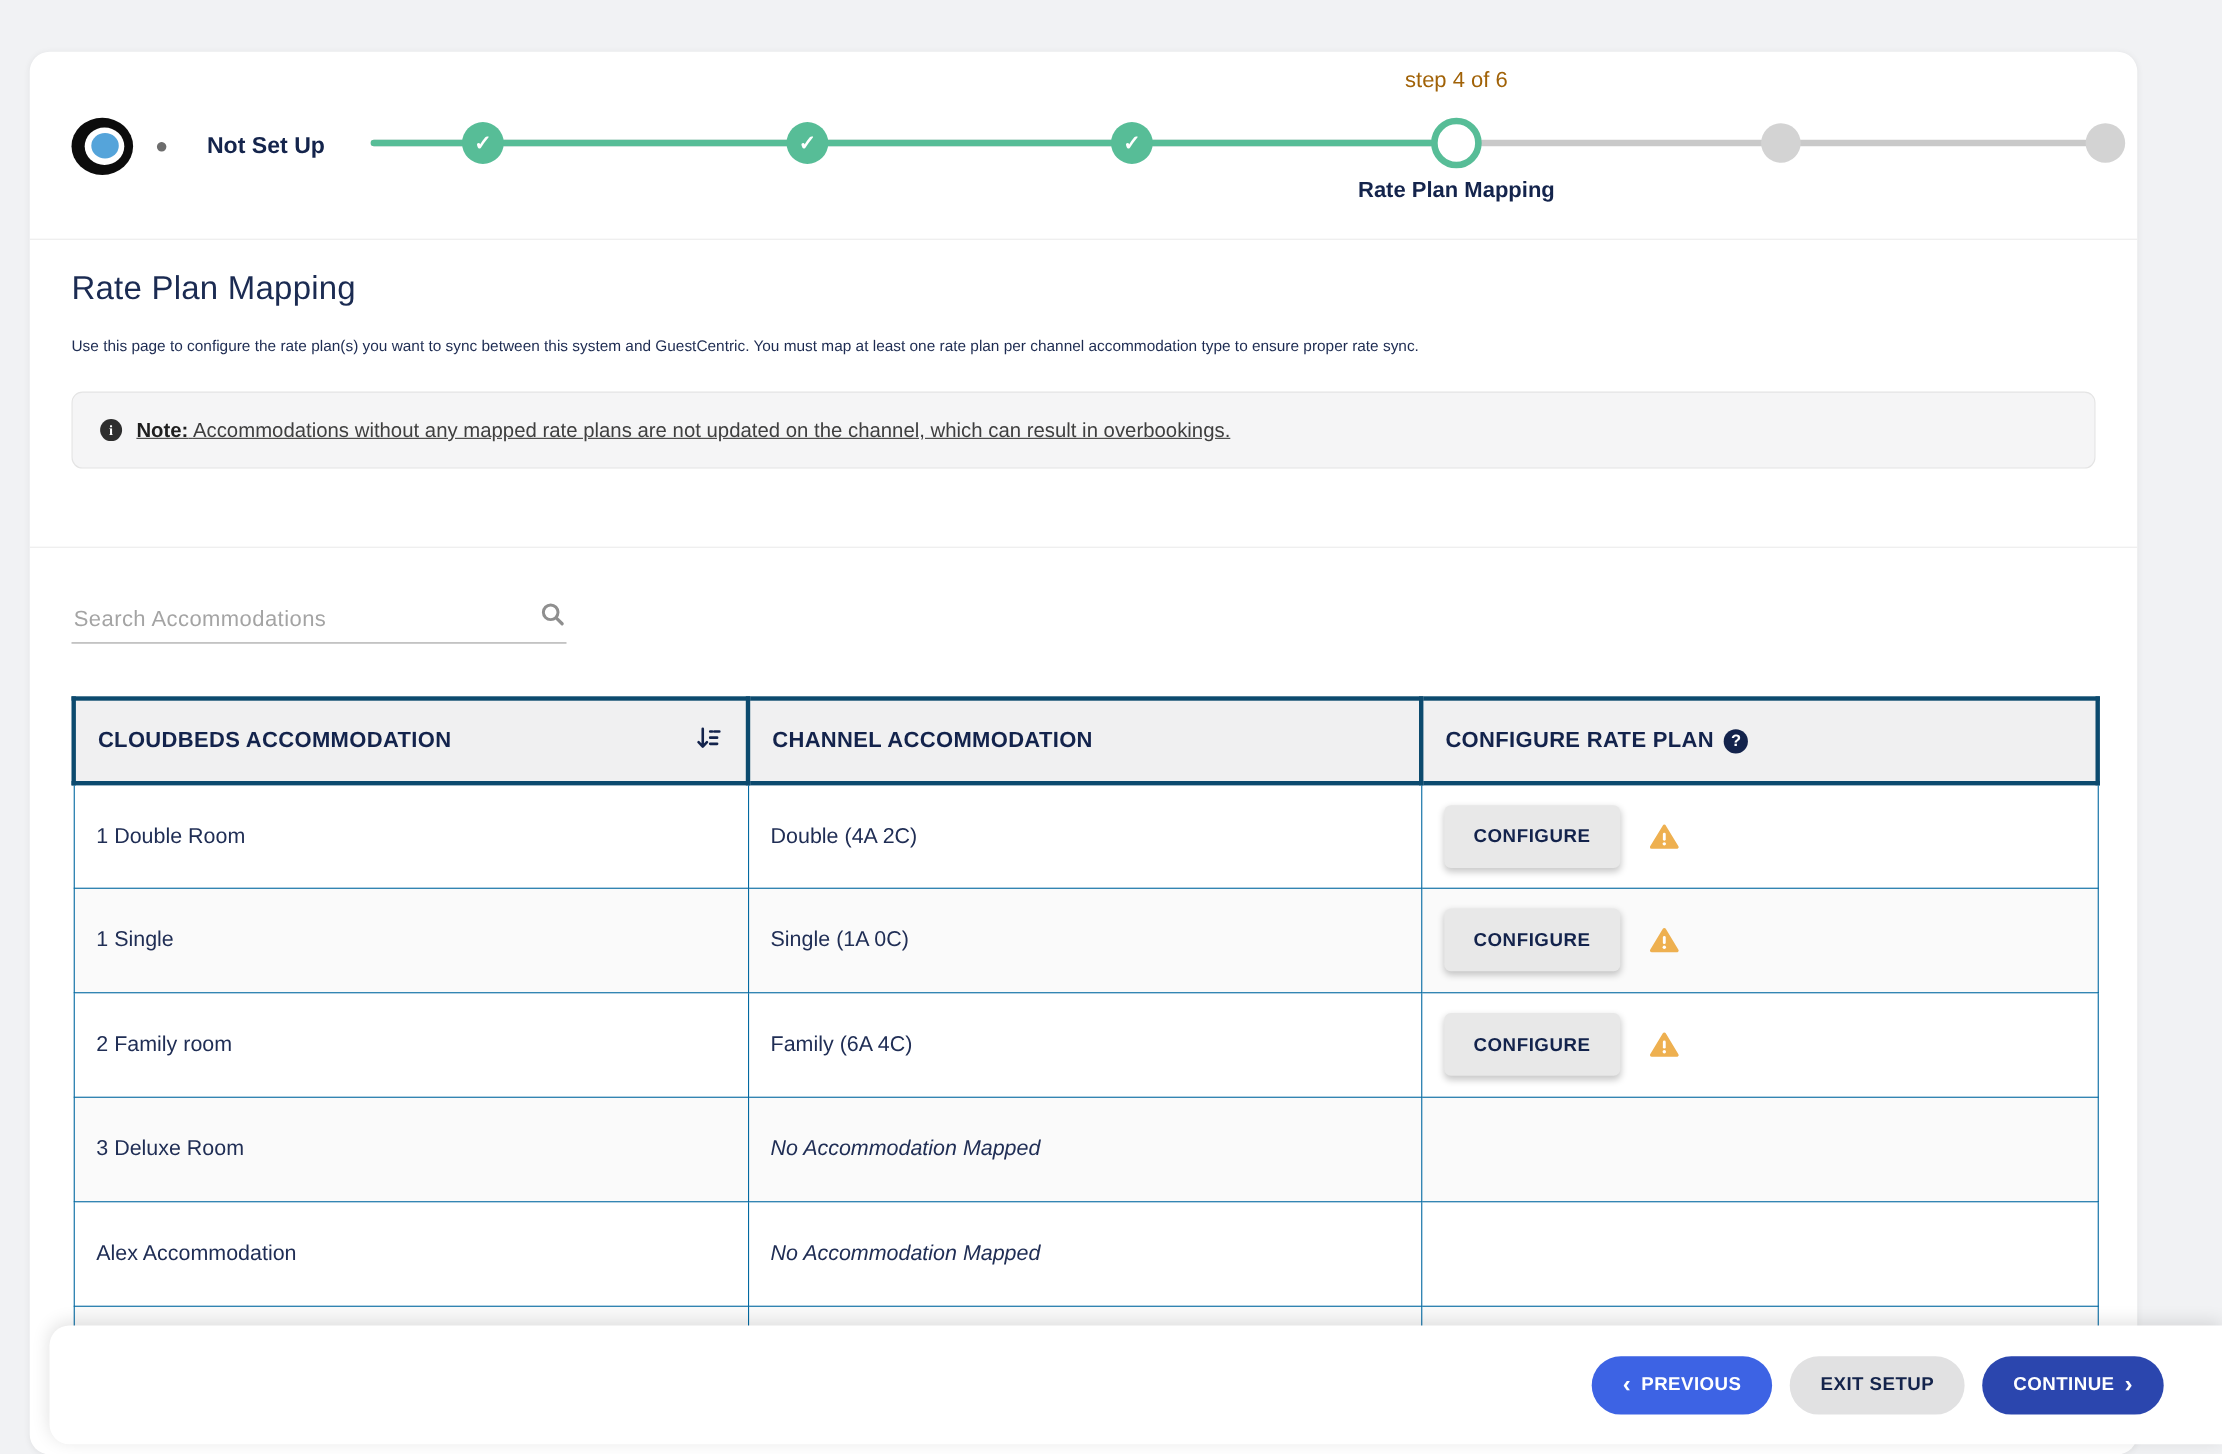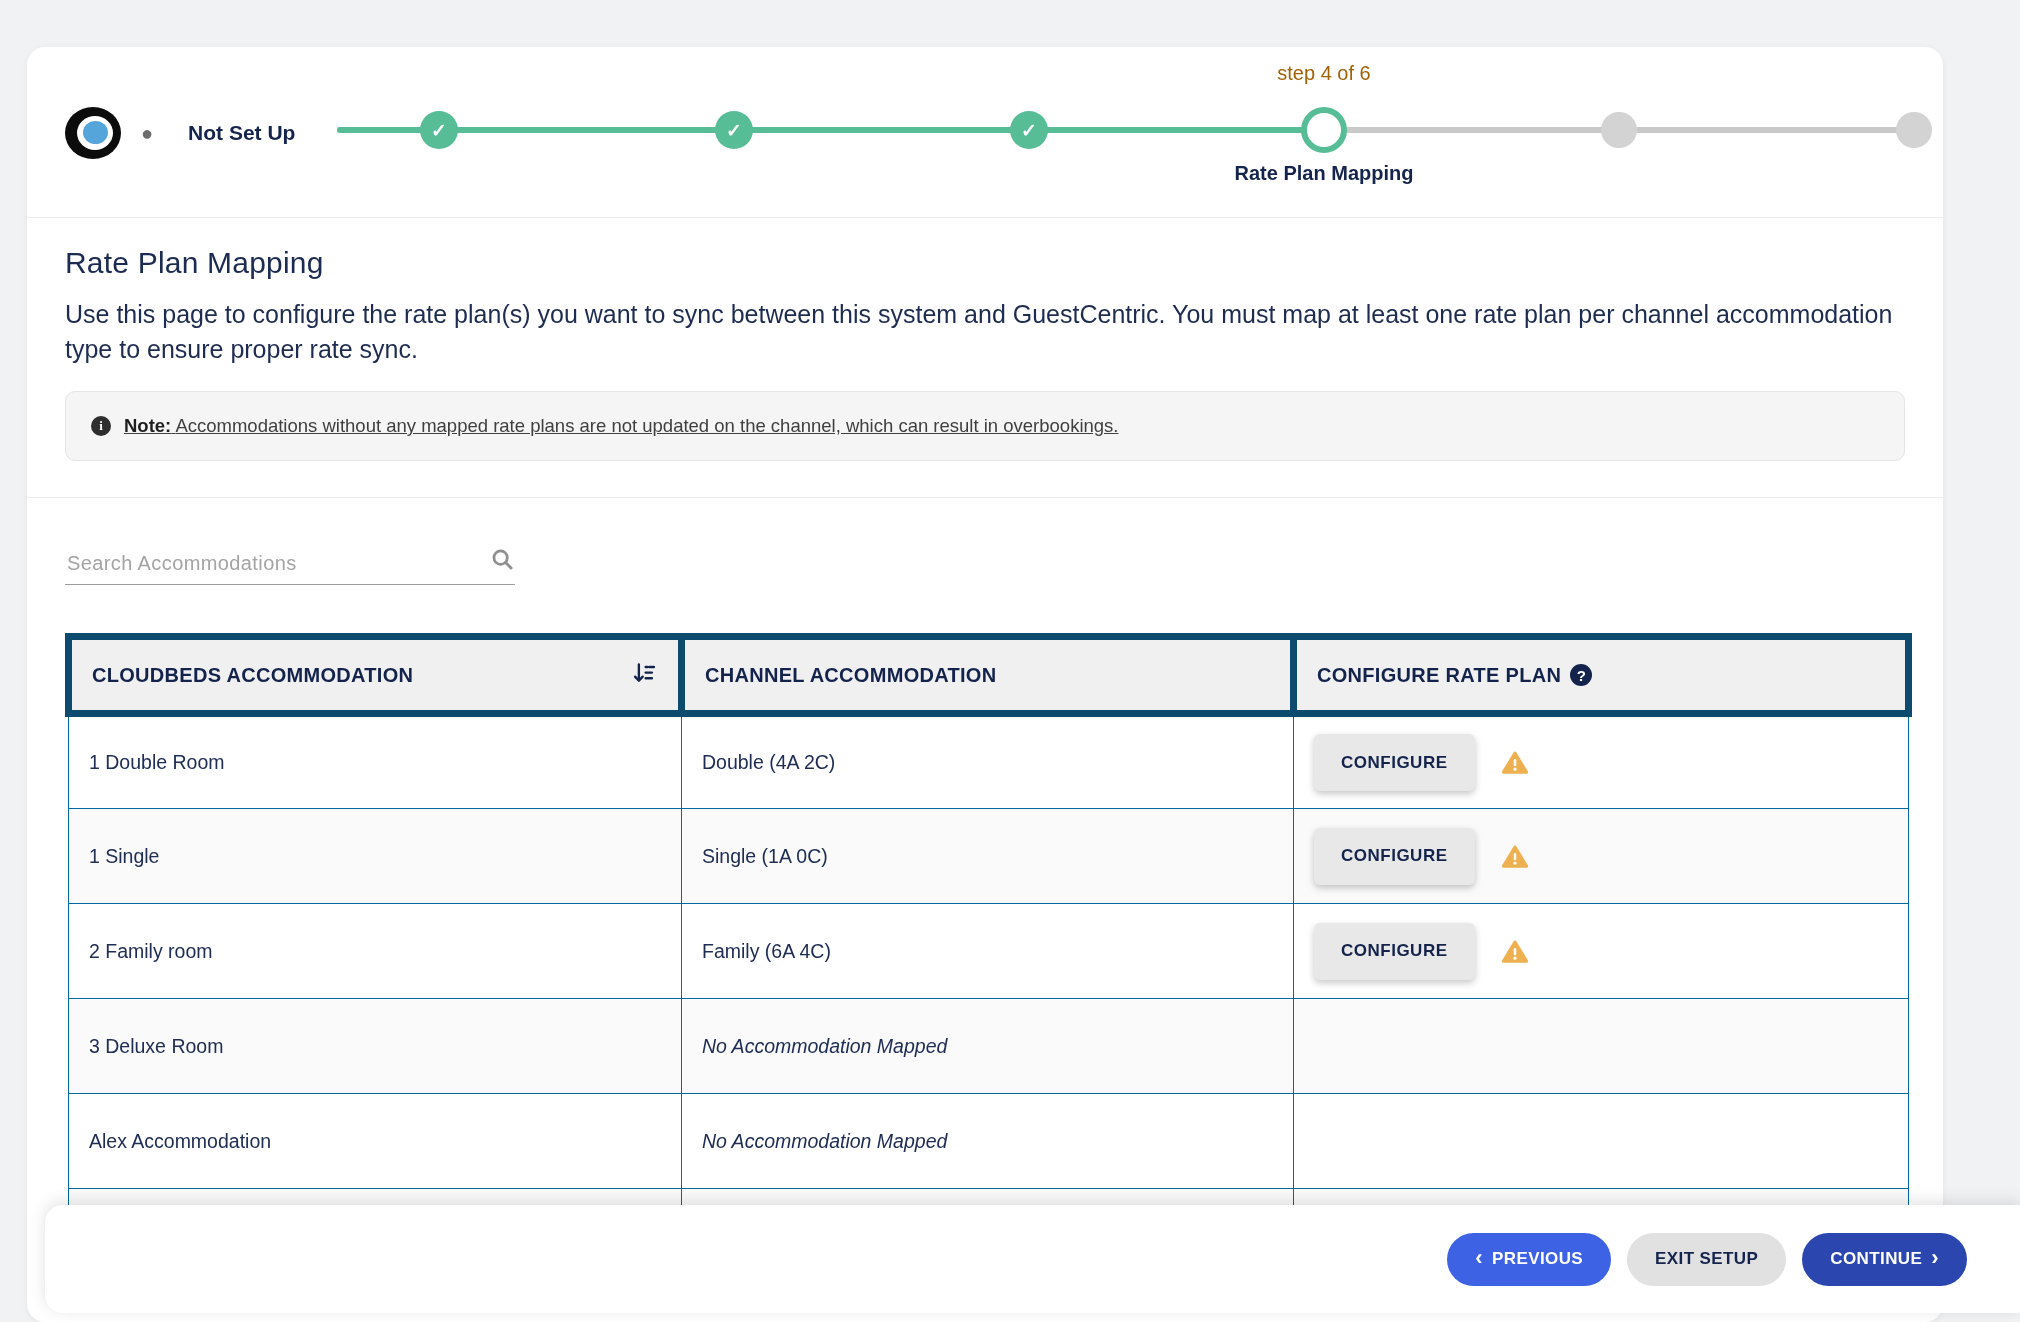--- a/index.html
+++ b/index.html
@@ -37,40 +37,40 @@
   .step-indicator{position:absolute;top:2px;transform:translateX(-50%);font-size:20px;color:#a16207;white-space:nowrap;}
   .track-base{position:absolute;top:67px;left:10px;width:1577px;height:6px;background:#c9c9c9;border-radius:3px;}
   .track-progress{position:absolute;top:67px;left:10px;height:6px;background:var(--green);border-radius:3px;}
   .step-circle{position:absolute;top:70px;transform:translate(-50%,-50%);border-radius:50%;z-index:2;}
   .step-circle.complete{width:38px;height:38px;background:var(--green);display:flex;align-items:center;justify-content:center;color:#fff;font-size:19px;font-weight:700;}
   .step-circle.current{width:46px;height:46px;background:#fff;border:6px solid var(--green);}
   .step-circle.pending{width:36px;height:36px;background:#d3d3d3;}
   .current-step-label{position:absolute;top:102px;transform:translateX(-50%);font-size:20px;font-weight:700;color:#14244c;white-space:nowrap;}
   
   .page-title{margin:28px 0 0 38px;font-size:30px;font-weight:500;color:#1b2b52;letter-spacing:.2px;}
-  .desc{margin:17px 38px 0 38px;font-size:25px;line-height:35px;color:#1e2c52;max-width:1845px;}
+  .desc{margin:17px 38px 0 38px;font-size:14px;line-height:35px;color:#1e2c52;max-width:1845px;}
   .note-box{margin:24px 38px 0 38px;height:70px;background:#f5f5f6;border:1px solid #e4e4e4;border-radius:10px;
     display:flex;align-items:center;gap:13px;padding:0 25px;}
   .info-icon{flex:0 0 auto;width:20px;height:20px;border-radius:50%;background:#2e2e2e;color:#fff;font-size:13px;
     font-weight:700;display:flex;align-items:center;justify-content:center;font-style:normal;font-family:"Liberation Serif",serif;}
   .note-line{font-size:18.5px;color:#3f3f3f;text-decoration:underline;}
   .note-label{font-weight:700;color:#1f1f1f;}
   .section-divider{position:absolute;left:0;top:450px;width:100%;height:1px;background:#ececec;}
   
   .search-box{position:absolute;left:38px;top:488px;width:450px;height:50px;border-bottom:1px solid #9c9c9c;
     display:flex;align-items:flex-end;justify-content:space-between;padding-bottom:8px;}
   .search-box input{border:none;outline:none;background:transparent;font-size:20px;color:#333;width:390px;
     font-family:inherit;letter-spacing:.4px;}
   .search-box input::placeholder{color:#a4a4a4;}
   .search-icon{flex:0 0 auto;}
   
   .table-wrap{position:absolute;left:38px;top:586px;width:1840px;}
   table{border-collapse:collapse;width:100%;table-layout:fixed;}
   col.c1{width:613px;} col.c2{width:612px;} col.c3{width:615px;}
-  thead th{height:77px;background:#f0f0f1;border:7px solid #0c4a6e;text-align:left;padding:0 20px;}
+  thead th{height:77px;background:#f0f0f1;border:4px solid #0c4a6e;text-align:left;padding:0 20px;}
   .th-flex{display:flex;align-items:center;justify-content:space-between;}
   .th-flex3{display:flex;align-items:center;gap:9px;}
   .th-text{font-size:20px;font-weight:700;color:#13234c;letter-spacing:.3px;}
   .q-badge{width:22px;height:22px;border-radius:50%;background:#13234c;color:#fff;font-size:15px;font-weight:700;
     display:flex;align-items:center;justify-content:center;}
   tbody td{height:95px;border:1px solid #0369a1;font-size:19.5px;color:#202e55;padding:0 20px;background:#fff;}
   tr.striped td{background:#fafafa;}
   .unmapped{font-style:italic;}
   .cfg-wrap{display:flex;align-items:center;}
   .configure-btn{background:#e8e8e8;border:none;border-radius:6px;height:57px;padding:0 27px;

